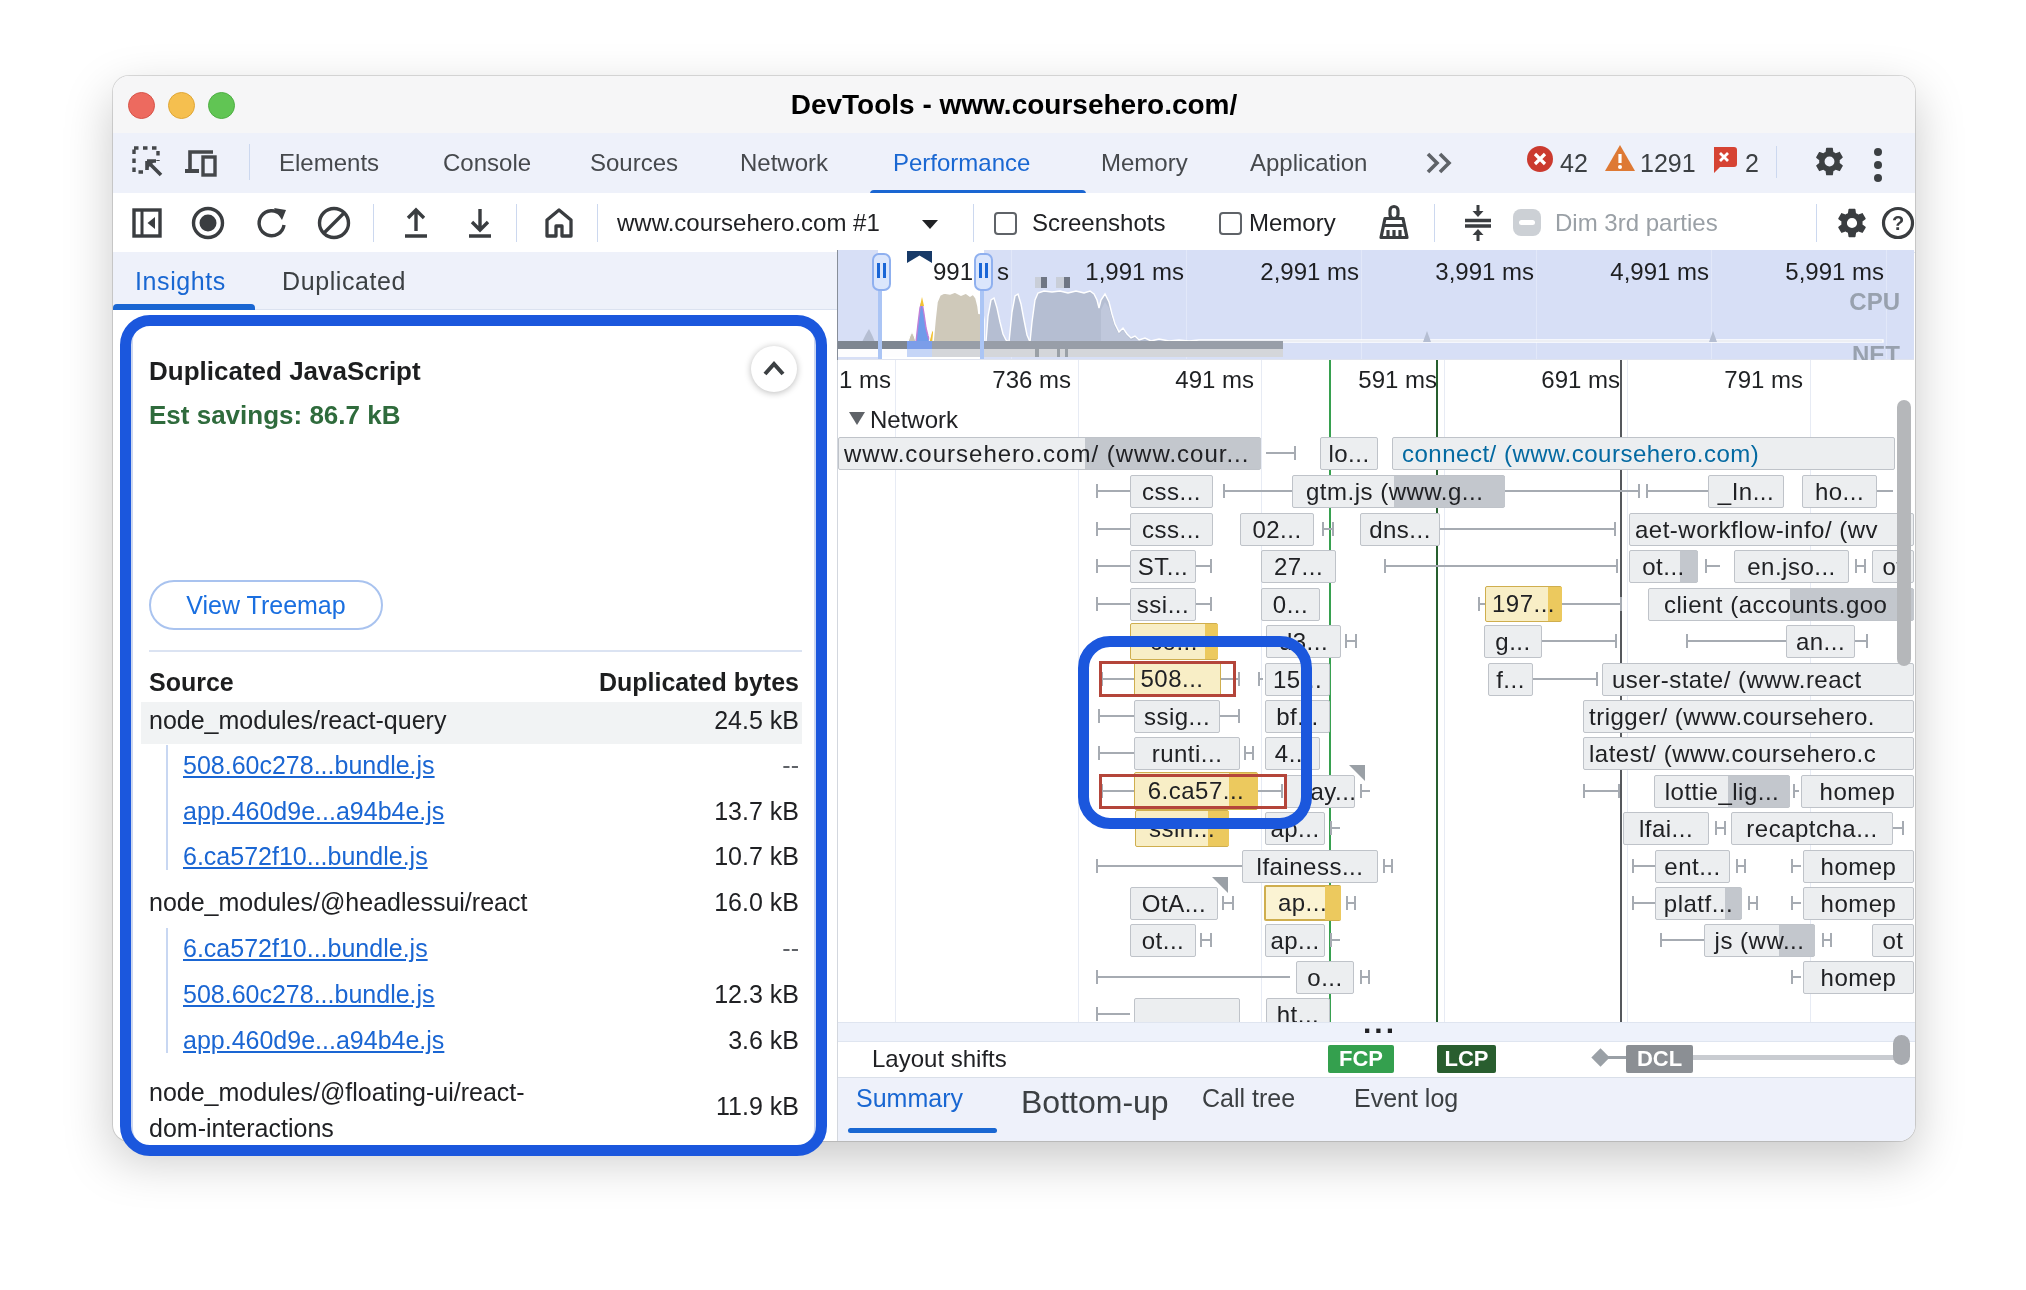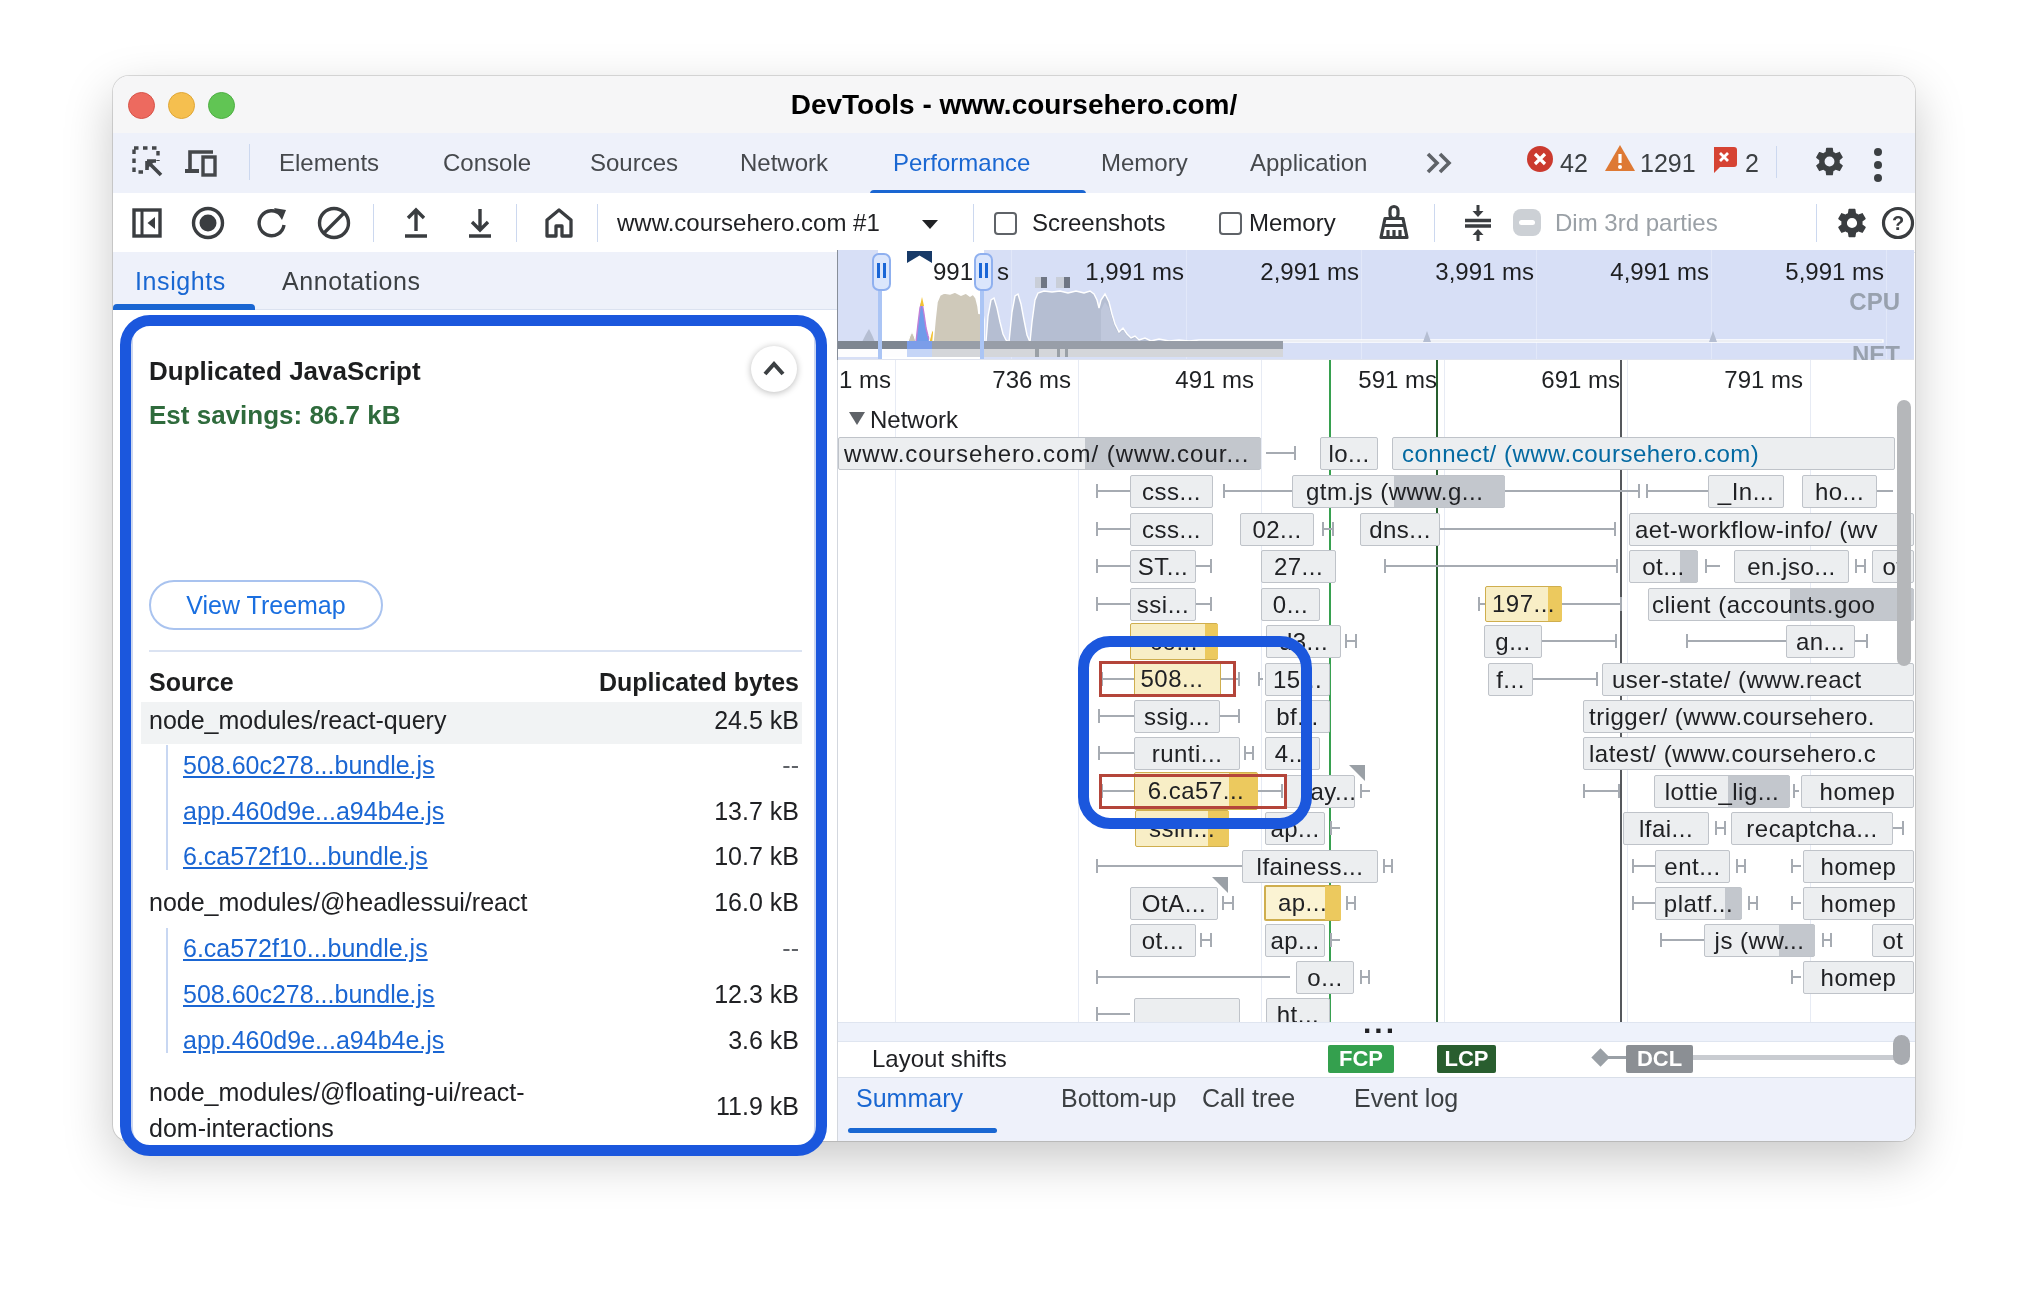--- a/index.html
+++ b/index.html
@@ -137,21 +137,21 @@
 <div class="vsep" style="left:1703px;top:128px;height:38px;"></div>
 <svg class="abs" style="left:1722px;top:130px;" width="34" height="34" viewBox="0 0 24 24">
 <path fill="#3a3d40" d="M19.4 13c.04-.32.06-.66.06-1s-.02-.68-.07-1l2.1-1.65c.2-.15.24-.42.12-.64l-2-3.46c-.12-.22-.39-.3-.61-.22l-2.49 1c-.52-.4-1.08-.73-1.69-.98l-.38-2.65C14.46 2.18 14.25 2 14 2h-4c-.25 0-.46.18-.49.42l-.38 2.65c-.61.25-1.17.59-1.69.98l-2.49-1c-.23-.09-.49 0-.61.22l-2 3.46c-.13.22-.07.49.12.64L4.56 11c-.05.32-.07.66-.07 1s.02.68.07 1l-2.1 1.65c-.2.15-.25.42-.12.64l2 3.46c.12.22.39.3.61.22l2.49-1c.52.4 1.08.73 1.69.98l.38 2.65c.03.24.24.42.49.42h4c.25 0 .46-.18.49-.42l.38-2.65c.61-.25 1.17-.59 1.69-.98l2.49 1c.23.09.49 0 .61-.22l2-3.46c.12-.22.07-.49-.12-.64L19.4 13zM12 15.6A3.6 3.6 0 1 1 12 8.4a3.6 3.6 0 0 1 0 7.2z"></path>
     </svg>
 <svg class="abs" style="left:1768px;top:130px;" width="34" height="34" viewBox="0 0 34 34">
 <circle cx="17" cy="17" r="14.5" fill="none" stroke="#3a3d40" stroke-width="3.2"></circle>
 <text x="17" y="24" text-anchor="middle" font-family="Liberation Sans" font-size="20" font-weight="700" fill="#3a3d40">?</text>
     </svg>
 <div class="abs" style="left:0;top:176px;width:724px;height:58px;background:#eef1fa;border-bottom:1px solid #dbe2f0;box-sizing:border-box;"></div>
 <div class="abs" style="left:22px;top:176px;height:58px;line-height:58px;font-size:25px;letter-spacing:0.6px;color:#1967d2;">Insights</div>
-<div class="abs" style="left:169px;top:176px;height:58px;line-height:58px;font-size:25px;letter-spacing:0.6px;color:#3c4043;">Annotations</div>
+<div class="abs" style="left:169px;top:176px;height:58px;line-height:58px;font-size:25px;letter-spacing:0.6px;color:#3c4043;">Duplicated</div>
 <div class="abs" style="left:0px;top:228px;width:142px;height:6px;background:#1a66d2;border-radius:4px 4px 0 0;"></div>
 <div class="abs" style="left:724px;top:174px;width:1px;height:110px;background:#878e99;"></div>
 <div class="abs" style="left:724px;top:284px;width:1px;height:781px;background:#d3d7de;"></div>
 <div class="abs" style="left:725px;top:174px;width:1076px;height:110px;background:#d7dff6;overflow:hidden;border-bottom:1px solid #dfe3ee;box-sizing:border-box;" id="mm">
 <div class="abs" style="left:40px;top:0;width:106px;height:110px;background:#fff;"></div>
 <div class="abs" style="left:173px;top:0;width:1px;height:110px;background:#e2e8f9;"></div>
 <div class="abs" style="left:348px;top:0;width:1px;height:110px;background:#e2e8f9;"></div>
 <div class="abs" style="left:523px;top:0;width:1px;height:110px;background:#e2e8f9;"></div>
 <div class="abs" style="left:698px;top:0;width:1px;height:110px;background:#e2e8f9;"></div>
 <div class="abs" style="left:873px;top:0;width:1px;height:110px;background:#e2e8f9;"></div>
@@ -300,21 +300,21 @@
 <div class="abs" style="left:423px;top:191px;width:59px;height:33px;line-height:33px;text-align:center;font-size:24px;letter-spacing:0.5px;color:#202124;overflow:hidden;white-space:nowrap;">0...</div>
 <div class="wl" style="left:640px;top:206px;width:7px;height:2px;"></div>
 <div class="wl" style="left:640px;top:200px;width:2px;height:14px;"></div>
 <div class="ybox" style="left:647px;top:189px;width:77px;height:36px;line-height:34px;"></div>
 <div class="abs" style="left:710px;top:190px;width:14px;height:34px;background:#ecc95e;"></div>
 <div class="abs" style="left:647px;top:189px;width:77px;height:36px;line-height:36px;text-align:center;font-size:24px;letter-spacing:0.5px;color:#202124;overflow:hidden;white-space:nowrap;">197...</div>
 <div class="wl" style="left:724px;top:206px;width:60px;height:2px;"></div>
 <div class="wl" style="left:782px;top:200px;width:2px;height:14px;"></div>
 <div class="box" style="left:810px;top:191px;width:266px;height:33px;line-height:31px;"></div>
 <div class="abs" style="left:952px;top:192px;width:124px;height:31px;background:#c3c7cd;"></div>
-<div class="abs" style="left:810px;top:191px;width:266px;height:33px;line-height:33px;padding-left:4px;font-size:24px;letter-spacing:0.5px;color:#202124;overflow:hidden;white-space:nowrap;">client (accounts.goo</div>
+<div class="abs" style="left:810px;top:191px;width:266px;height:33px;line-height:33px;padding-left:16px;font-size:24px;letter-spacing:0.5px;color:#202124;overflow:hidden;white-space:nowrap;">client (accounts.goo</div>
 <div class="ybox" style="left:292px;top:226px;width:88px;height:37px;line-height:35px;"></div>
 <div class="abs" style="left:367px;top:227px;width:13px;height:35px;background:#ecc95e;"></div>
 <div class="abs" style="left:292px;top:226px;width:88px;height:37px;line-height:37px;text-align:center;font-size:24px;letter-spacing:0.5px;color:#202124;overflow:hidden;white-space:nowrap;">co...</div>
 <div class="box" style="left:428px;top:228px;width:75px;height:33px;line-height:31px;"></div>
 <div class="abs" style="left:428px;top:228px;width:75px;height:33px;line-height:33px;text-align:center;font-size:24px;letter-spacing:0.5px;color:#202124;overflow:hidden;white-space:nowrap;">d3...</div>
 <div class="wl" style="left:507px;top:243px;width:12px;height:2px;"></div>
 <div class="wl" style="left:507px;top:237px;width:2px;height:14px;"></div>
 <div class="wl" style="left:517px;top:237px;width:2px;height:14px;"></div>
 <div class="box" style="left:646px;top:228px;width:58px;height:33px;line-height:31px;"></div>
 <div class="abs" style="left:646px;top:228px;width:58px;height:33px;line-height:33px;text-align:center;font-size:24px;letter-spacing:0.5px;color:#202124;overflow:hidden;white-space:nowrap;">g...</div>
@@ -486,21 +486,21 @@
 <div class="abs" style="left:759px;top:969px;font-size:24px;color:#202124;">Layout shifts</div>
 <div class="chip" style="left:1215px;top:969px;width:66px;background:#34a04e;">FCP</div>
 <div class="chip" style="left:1324px;top:969px;width:59px;background:#295e2f;">LCP</div>
 <div class="abs" style="left:1481px;top:975px;width:13px;height:13px;background:#9aa0a6;transform:rotate(45deg);"></div>
 <div class="abs" style="left:1494px;top:980px;width:19px;height:3px;background:#9aa0a6;"></div>
 <div class="chip" style="left:1513px;top:969px;width:67px;background:#8b8f94;">DCL</div>
 <div class="abs" style="left:1580px;top:979px;width:213px;height:5px;background:#c9ccd1;"></div>
 <div class="abs" style="left:1780px;top:959px;width:17px;height:30px;background:#a8abb0;border-radius:9px;"></div>
 <div class="abs" style="left:725px;top:1001px;width:1077px;height:64px;background:#eef1fa;border-top:1px solid #d9dfe9;box-sizing:border-box;"></div>
 <div class="abs" style="left:743px;top:1008px;font-size:25px;color:#1967d2;">Summary</div>
-<div class="abs" style="left:948px;top:1008px;font-size:25px;color:#3c4043;">Bottom-up</div>
+<div class="abs" style="left:908px;top:1008px;font-size:32px;color:#3c4043;">Bottom-up</div>
 <div class="abs" style="left:1089px;top:1008px;font-size:25px;color:#3c4043;">Call tree</div>
 <div class="abs" style="left:1241px;top:1008px;font-size:25px;color:#3c4043;">Event log</div>
 <div class="abs" style="left:735px;top:1052px;width:149px;height:5px;background:#1967d2;border-radius:3px;"></div>
 </div>
 <div class="abs" style="left:120px;top:315px;width:707px;height:841px;border:11px solid #1b57dd;border-radius:30px;box-sizing:border-box;z-index:50;"></div>
 <div class="abs" style="left:1078px;top:636px;width:234px;height:193px;border:11px solid #1b57dd;border-radius:32px;box-sizing:border-box;z-index:50;"></div>
 <div class="abs" style="left:1099px;top:661px;width:137px;height:36px;border:3px solid #b4453a;box-sizing:border-box;z-index:40;"></div>
 <div class="abs" style="left:1099px;top:774px;width:188px;height:35px;border:3px solid #b4453a;box-sizing:border-box;z-index:40;"></div>
 <div class="abs" style="left:131px;top:323px;width:685px;height:824px;background:#fff;border:2px solid #ccd7f0;border-radius:18px;box-sizing:border-box;z-index:45;overflow:hidden;">
 <div class="abs" style="left:16px;top:31px;font-size:26px;font-weight:700;color:#1d1e1f;">Duplicated JavaScript</div>

